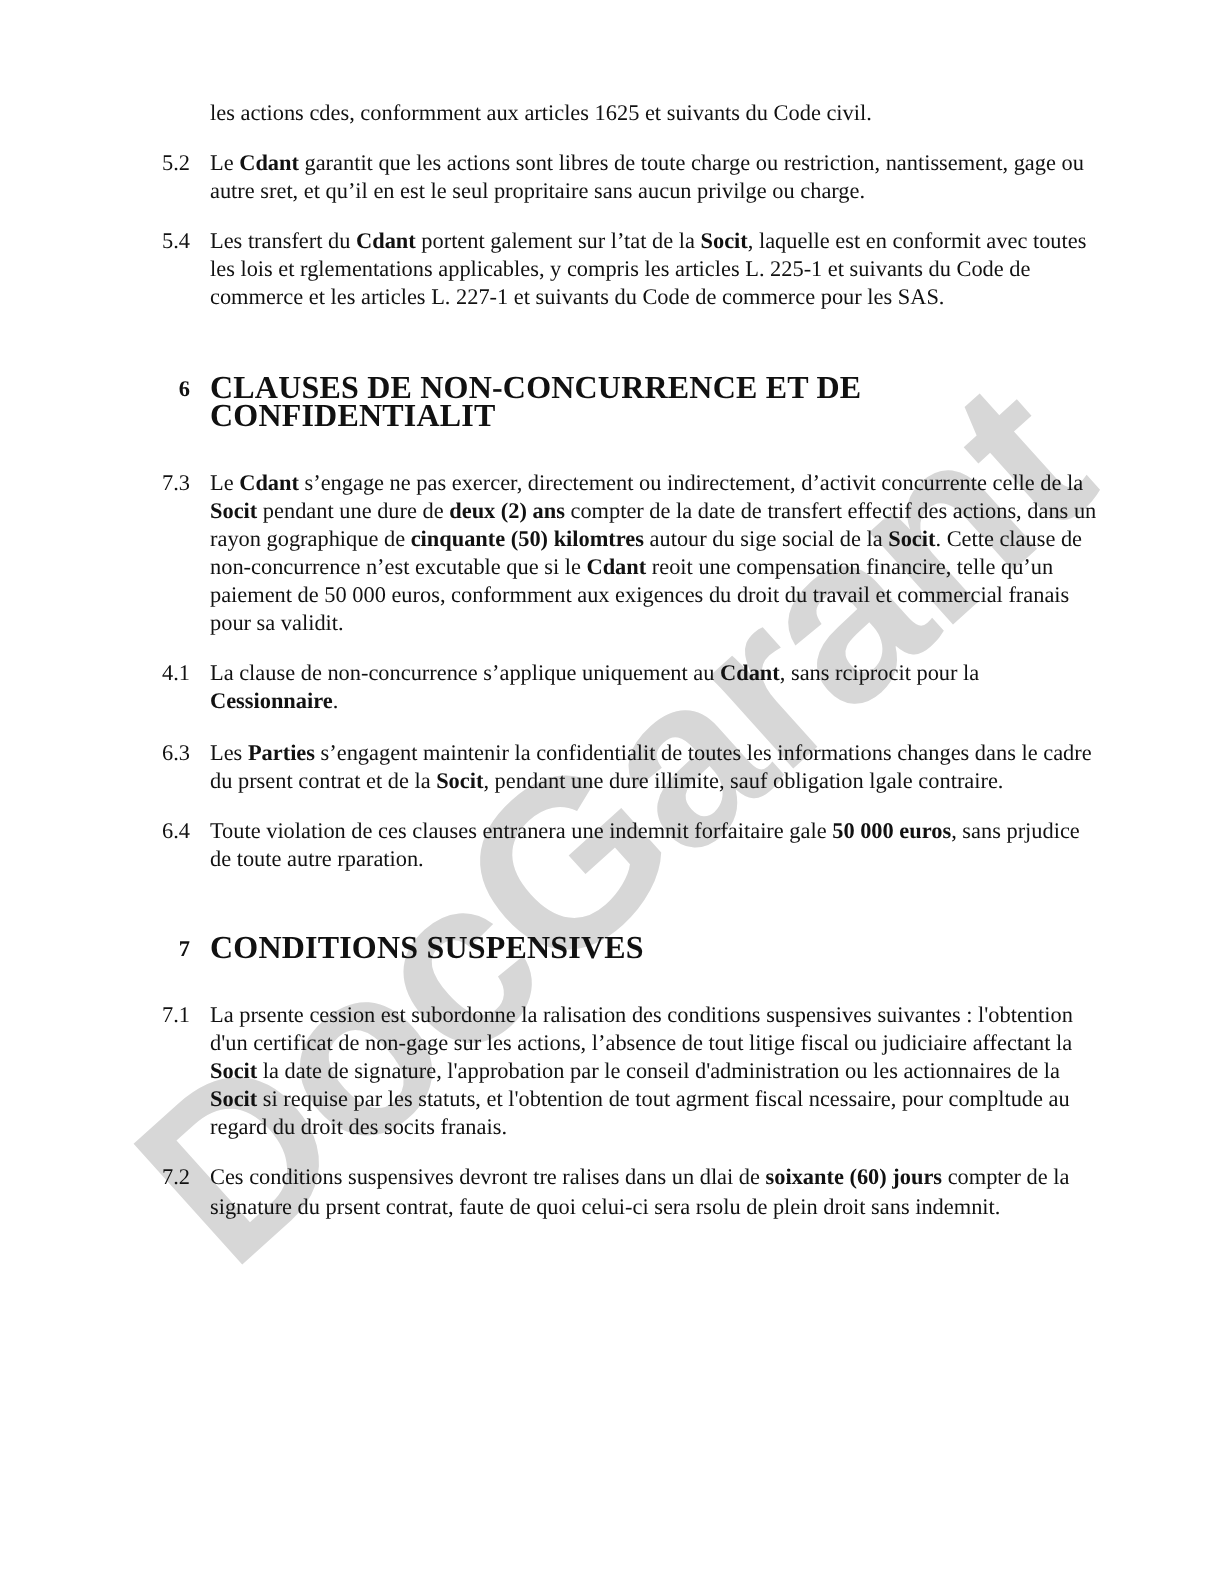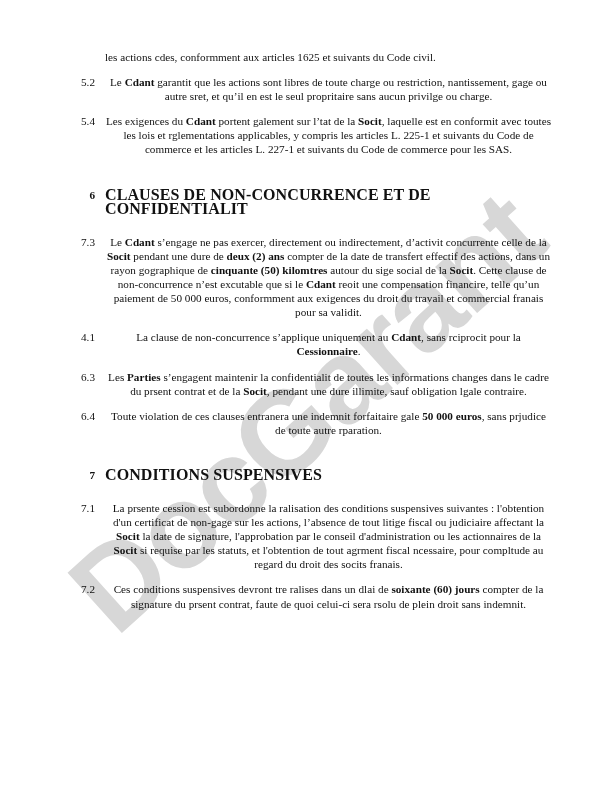--- a/index.html
+++ b/index.html
@@ -70,21 +70,21 @@
     padding-right: 0;
     font-size: 11.2px;
     line-height: 14.1px;
     white-space: nowrap;
   }
   .clause-body {
     flex: 1 1 auto;
     padding-left: 10px;
     font-size: 11.2px;
     line-height: 14.1px;
-    text-align: center;
+    text-align: left;
   }
 
   
   .continuation {
     margin-left: 43px;
     font-size: 11.2px;
     line-height: 14.1px;
     margin-bottom: 11px;
   }
 
@@ -123,21 +123,21 @@
 
     <div class="continuation">les actions cdes, conformment aux articles 1625 et suivants du Code civil.</div>
 
     <div id="section5-clauses">
         <div class="clause">
           <div class="clause-num">5.2</div>
           <div class="clause-body"><span>Le </span><b>Cdant</b><span> garantit que les actions sont libres de toute charge ou restriction, nantissement, gage ou autre sret, et qu’il en est le seul propritaire sans aucun privilge ou charge.</span></div>
         </div>
         <div class="clause">
           <div class="clause-num">5.4</div>
-          <div class="clause-body"><span>Les exigences du </span><b>Cdant</b><span> portent galement sur l’tat de la </span><b>Socit</b><span>, laquelle est en conformit avec toutes les lois et rglementations applicables, y compris les articles L. 225-1 et suivants du Code de commerce et les articles L. 227-1 et suivants du Code de commerce pour les SAS.</span></div>
+          <div class="clause-body"><span>Les transfert du </span><b>Cdant</b><span> portent galement sur l’tat de la </span><b>Socit</b><span>, laquelle est en conformit avec toutes les lois et rglementations applicables, y compris les articles L. 225-1 et suivants du Code de commerce et les articles L. 227-1 et suivants du Code de commerce pour les SAS.</span></div>
         </div>
       </div>
 
     <div class="section-heading">
       <div class="clause-num">6</div>
       <div class="heading-text">CLAUSES DE NON-CONCURRENCE ET DE CONFIDENTIALIT</div>
     </div>
     <div id="section6-clauses">
         <div class="clause">
           <div class="clause-num">7.3</div>

